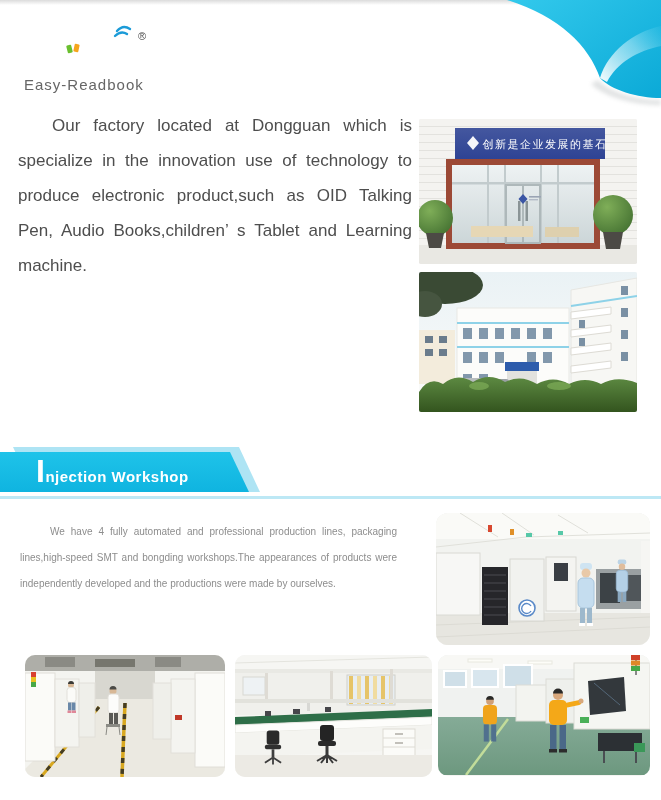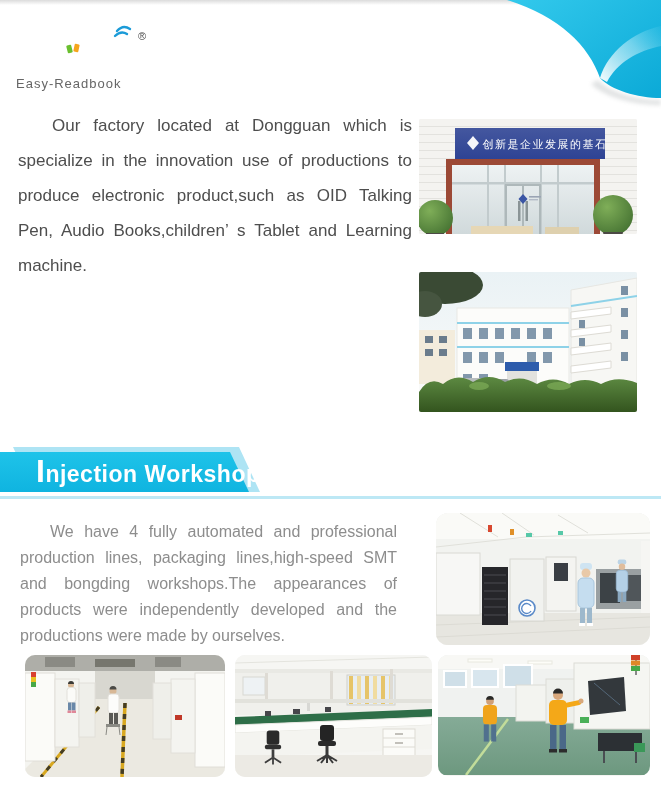--- a/index.html
+++ b/index.html
@@ -15,43 +15,43 @@
   .curl{top:0;right:0;width:160px;height:110px;}
 
   
   .logo-cn{left:24px;top:26px;font-size:36px;font-weight:bold;color:#1b9bd8;
     letter-spacing:3px;font-family:"DejaVu Sans",sans-serif;line-height:44px;}
   .logo-wifi{left:111px;top:22px;width:22px;height:18px;}
   .logo-reg{left:138px;top:30px;font-size:11px;color:#4a4a4a;}
   .logo-accent{width:5px;height:8px;border-radius:1px;}
   .logo-accent.green{left:67px;top:45px;background:#6abf2e;transform:rotate(-14deg);}
   .logo-accent.orange{left:74px;top:44px;background:#f5a51d;transform:rotate(12deg);}
-  .logo-en{left:16px;top:76px;font-size:13px;color:#666;letter-spacing:1px;}
+  .logo-en{left:24px;top:76px;font-size:15px;color:#666;letter-spacing:1px;}
 
   
   .intro-text{left:18px;top:108px;width:394px;}
   .intro-text p{margin:0;font-size:17px;line-height:35px;color:#4e4e4e;
     text-align:justify;text-indent:34px;}
 
   
   .photo{overflow:hidden;background:#f4f4f2;}
   .photo svg{display:block;}
-  .photo-entrance{left:419px;top:119px;width:218px;height:115px;border-radius:2px;}
+  .photo-entrance{left:419px;top:119px;width:218px;height:145px;border-radius:2px;}
   .photo-building{left:419px;top:272px;width:218px;height:140px;border-radius:2px;}
 
   
   .banner-svg{left:0;top:447px;width:270px;height:50px;}
-  .banner-title{left:36px;top:452px;height:40px;line-height:39px;font-size:23px;
+  .banner-title{left:36px;top:452px;height:40px;line-height:39px;font-size:15px;
     font-weight:bold;color:#fff;letter-spacing:0.5px;}
   .banner-title::first-letter{font-size:32px;}
   .divider{left:0;top:496px;width:661px;height:3px;background:#bde8f5;}
 
   
   .workshop-text{left:20px;top:519px;width:377px;}
-  .workshop-text p{margin:0;font-size:16px;line-height:26px;color:#8d8d8d;
+  .workshop-text p{margin:0;font-size:10px;line-height:26px;color:#8d8d8d;
     text-align:justify;text-indent:30px;}
 
   
   .photo-smt{left:436px;top:513px;width:214px;height:132px;border-radius:12px;}
   .photo-aisle{left:25px;top:655px;width:200px;height:122px;border-radius:10px;}
   .photo-bench{left:235px;top:655px;width:197px;height:122px;border-radius:10px;}
   .photo-yellow{left:438px;top:655px;width:212px;height:121px;border-radius:10px;}
 </style>
 </head>
 <body>
@@ -83,21 +83,21 @@
   <svg class="abs logo-wifi" viewBox="0 0 22 18">
     <path d="M4,14 Q10,8 16,12" stroke="#1b9bd8" stroke-width="2.4" fill="none" stroke-linecap="round"></path>
     <path d="M6,9 Q12,2 19,7" stroke="#1b9bd8" stroke-width="2.4" fill="none" stroke-linecap="round"></path>
   </svg>
   <div class="abs logo-reg">®</div>
   <div class="abs logo-accent green"></div>
   <div class="abs logo-accent orange"></div>
   <div class="abs logo-en">Easy-Readbook</div>
 
   <div class="abs intro-text">
-    <p>Our factory located at Dongguan which is specialize in the innovation use of productions to produce electronic product,such as OID Talking Pen, Audio Books,children’ s Tablet and Learning machine.</p>
+    <p>Our factory located at Dongguan which is specialize in the innovation use of technology to produce electronic product,such as OID Talking Pen, Audio Books,children’ s Tablet and Learning machine.</p>
   </div>
 
   <div class="abs photo photo-entrance">
     <svg viewBox="0 0 218 145" width="218" height="145">
       <defs>
         <pattern id="siding" width="218" height="8" patternUnits="userSpaceOnUse">
           <rect width="218" height="8" fill="#f4f3f0"></rect>
           <line x1="0" y1="7.5" x2="218" y2="7.5" stroke="#e3e2de" stroke-width="1"></line>
         </pattern>
         <linearGradient id="signG" x1="0" y1="0" x2="0" y2="1">

